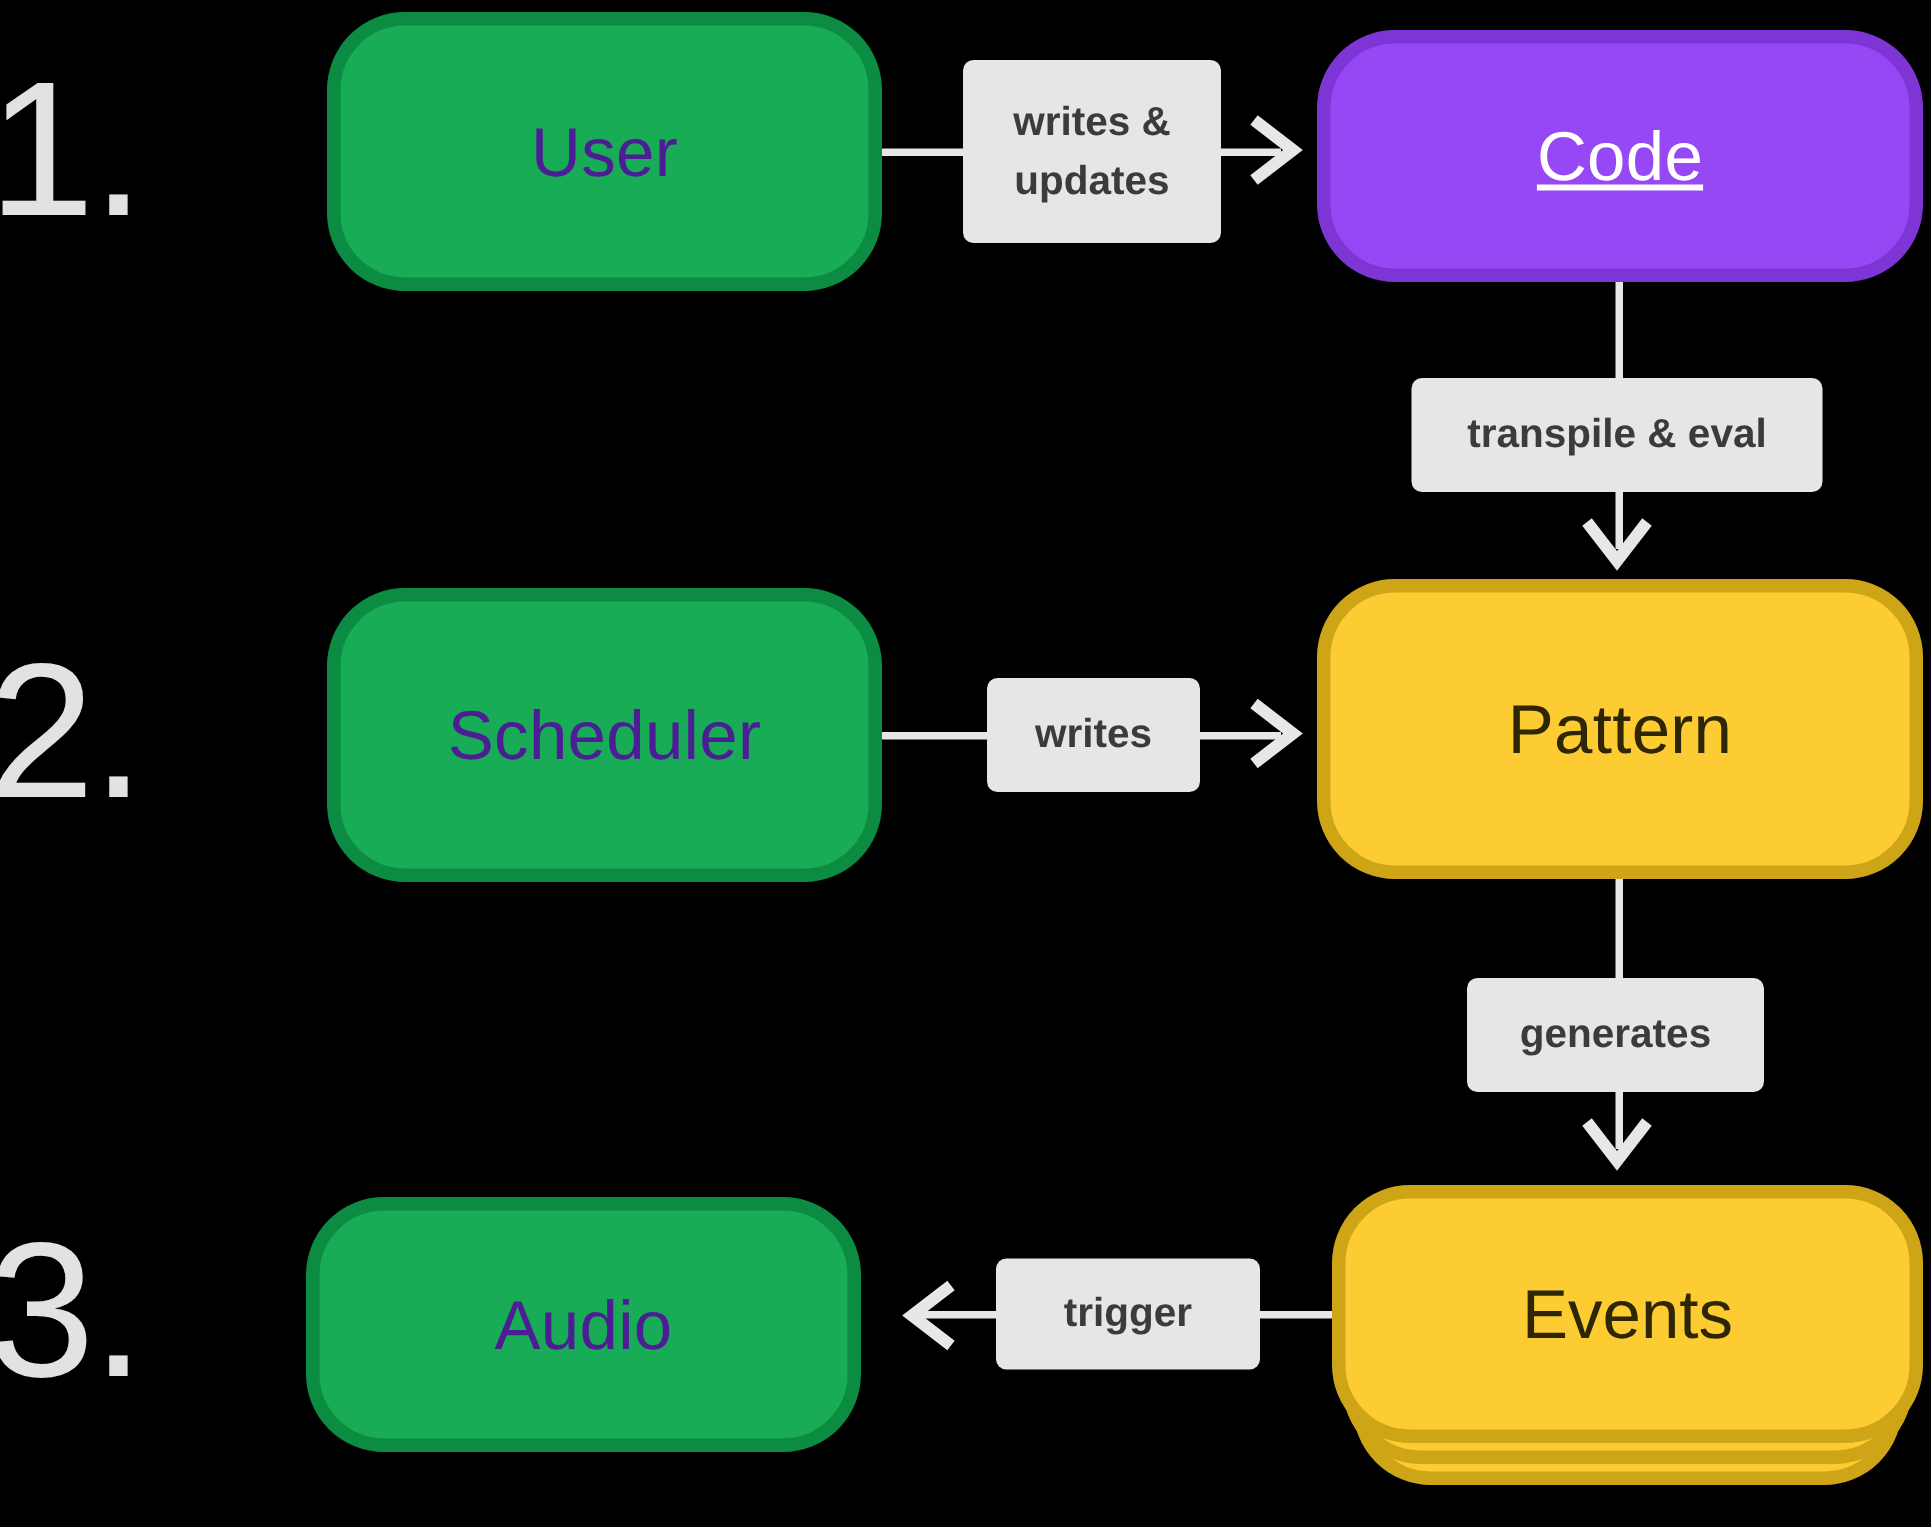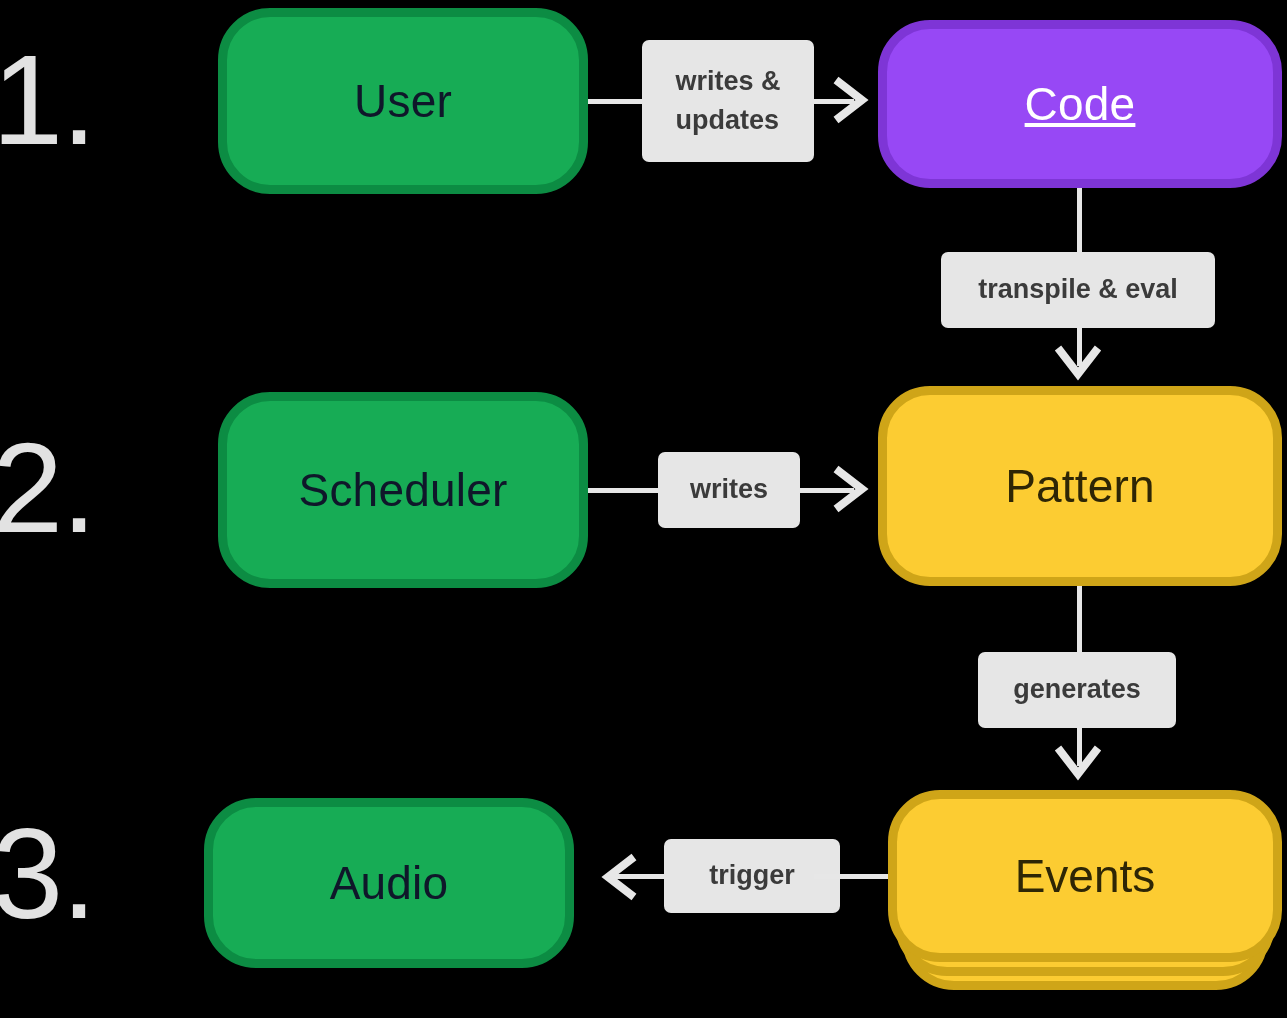--- a/index.html
+++ b/index.html
@@ -42,21 +42,21 @@
     border-radius: 52px;
     font-size: 46px;
     font-weight: 400;
     letter-spacing: 0.2px;
     text-align: center;
     white-space: nowrap;
   }
   .node.green {
     background: #17AC55;
     border: 9px solid #0C8C43;
-    color: #0f172a;
+    color: #4c1d95;
   }
   .node.purple {
     background: #9748F5;
     border: 9px solid #7E35D6;
     color: #FFFFFF;
   }
   .node.yellow {
     background: #FCCC32;
     border: 9px solid #CFA518;
     color: #2E2605;
@@ -100,20 +100,21 @@
     position: absolute;
     box-sizing: border-box;
     display: flex;
     align-items: center;
     justify-content: center;
     background: #E6E6E6;
     border-radius: 7px;
     color: #3B3B3B;
     font-size: 27px;
     font-weight: bold;
+    text-align: center;
     line-height: 1.45;
     padding: 6px 14px;
     white-space: pre-line;
   }
 </style>
 </head>
 <body>
 
 <div id="stage">
 

